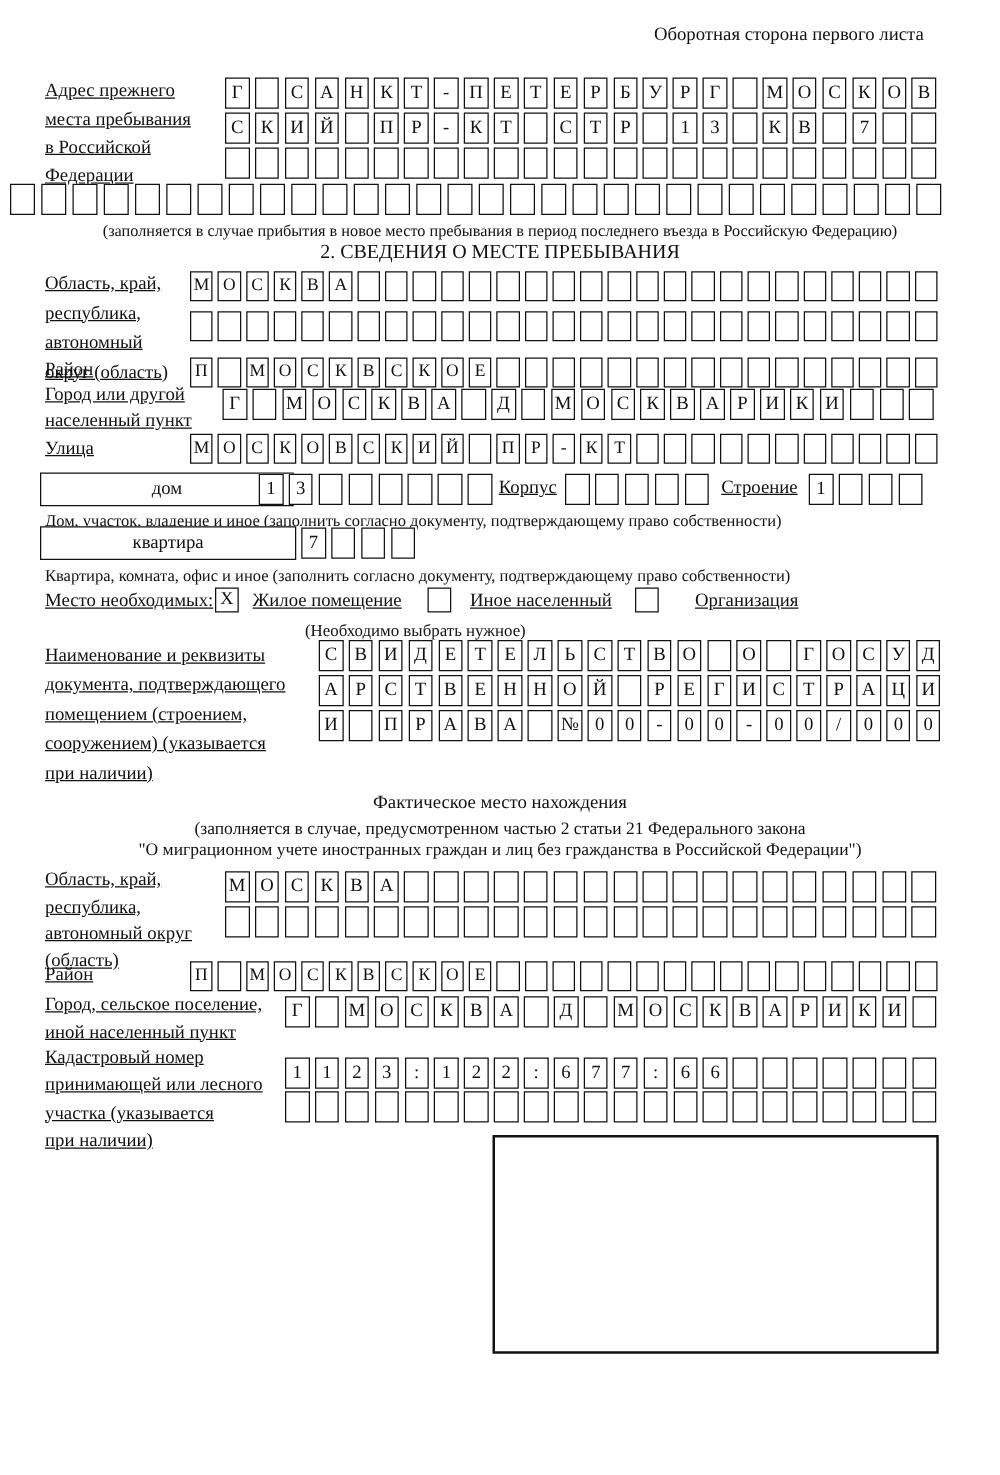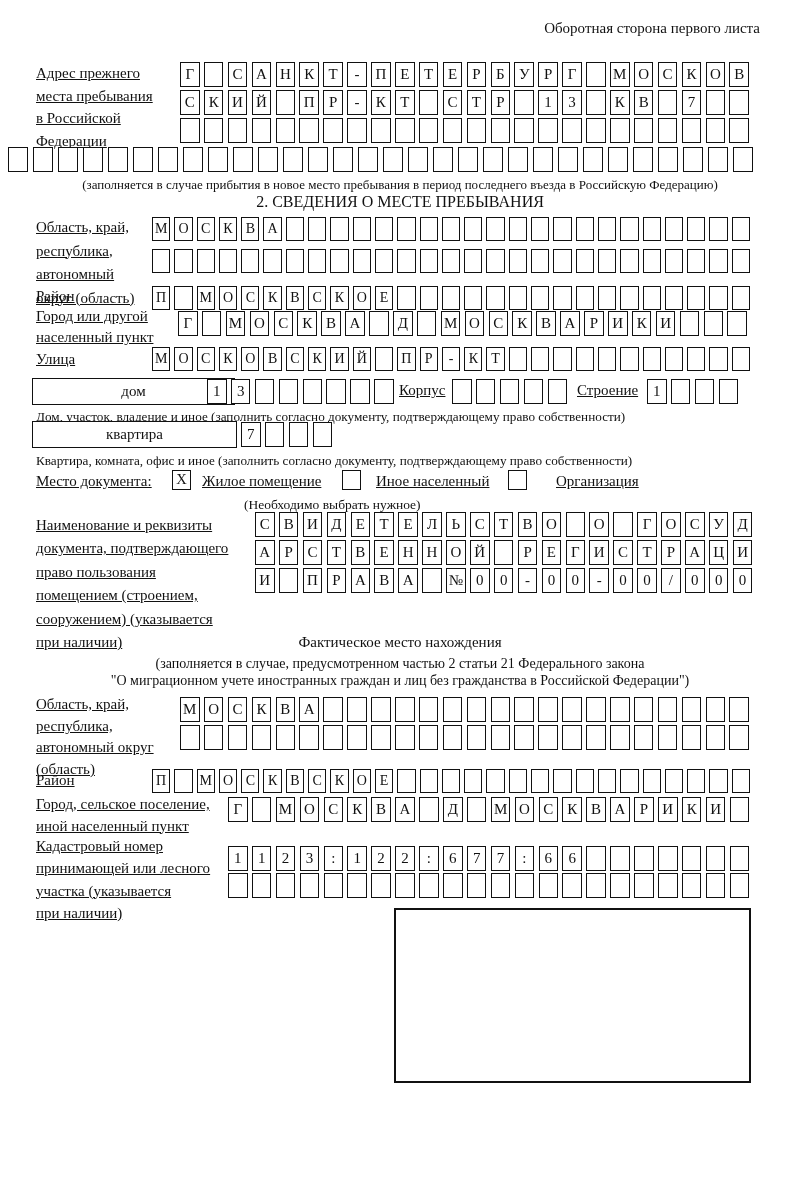--- a/index.html
+++ b/index.html
@@ -3,21 +3,21 @@
 <meta charset="utf-8">
 <style>
   * { box-sizing: border-box; margin: 0; padding: 0; }
   html, body { background: #ffffff; }
   .sheet {
     position: relative; width: 800px; height: 1180px; margin: 0 auto;
     background: #ffffff; color: #111111;
     font-family: "Liberation Serif", "DejaVu Serif", serif; font-size: 15px;
     overflow: hidden;
   }
-  .hdr { position: absolute; top: 20px; right: 40px; font-size: 15px; }
+  .hdr { position: absolute; top: 20px; right: 61px; font-size: 15px; }
   .lbl { position: absolute; font-size: 15px; text-decoration: underline; }
   .cap { position: absolute; font-size: 13.2px; line-height: 17px; }
   .center { text-align: center; }
   .title { position: absolute; font-weight: normal; font-size: 16px; text-align: center; }
   .row { position: absolute; display: flex; }
   .cell { display: block; border: 1.6px solid #111111; text-align: center; background: #ffffff; }
   .cs-a { gap: 4.4px; } .cs-a .cell { width: 19.5px; height: 25px; line-height: 22px; font-size: 15px; }
   .cs-b { gap: 4px; }   .cs-b .cell { width: 18.3px; height: 24px; line-height: 21px; font-size: 14px; }
   .cs-c { gap: 5px; }   .cs-c .cell { width: 20px; height: 25px; line-height: 22px; font-size: 15px; }
   .wbox { position: absolute; border: 1.6px solid #111111; text-align: center; line-height: 24px; font-size: 15px; background: #ffffff; }
@@ -339,33 +339,32 @@
 
   <div class="wbox" style="left:32px;top:421px;width:205px;height:27px">квартира</div>
   <div class="row cs-a" style="left:241px;top:422px">
       <span class="cell">7</span>
       <span class="cell"></span>
       <span class="cell"></span>
       <span class="cell"></span>
     </div>
   <div class="cap" style="left:36px;top:452px">Квартира, комната, офис и иное (заполнить согласно документу, подтверждающему право собственности)</div>
 
-  <div class="lbl" style="left:36px;top:473px">Место документа:</div>
+  <div class="lbl" style="left:36px;top:473px">Место необходимых:</div>
   <span class="chk" style="left:172px;top:470px">X</span>
   <div class="lbl" style="left:202px;top:473px">Жилое помещение</div>
   <span class="chk" style="left:342px;top:470px"></span>
   <div class="lbl" style="left:376px;top:473px">Иное населенный</div>
   <span class="chk" style="left:508px;top:470px"></span>
   <div class="lbl" style="left:556px;top:473px">Организация</div>
   <div class="cap" style="left:244px;top:496px;font-size:13.5px">(Необходимо выбрать нужное)</div>
 
   <div class="lbl" style="left:36px;top:514px;width:215px;line-height:23.4px">
       <div>Наименование и реквизиты</div>
       <div>документа, подтверждающего</div>
-      <div>право пользования</div>
       <div>помещением (строением,</div>
       <div>сооружением) (указывается</div>
       <div>при наличии)</div>
     </div>
   <div class="row cs-a" style="left:255px;top:512px">
       <span class="cell">С</span>
       <span class="cell">В</span>
       <span class="cell">И</span>
       <span class="cell">Д</span>
       <span class="cell">Е</span>

